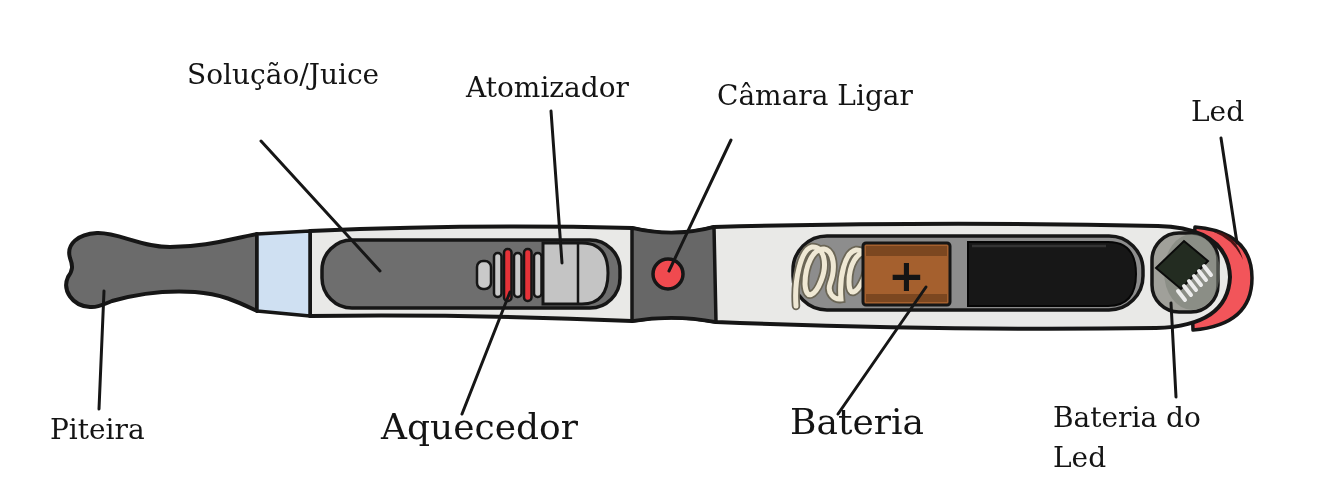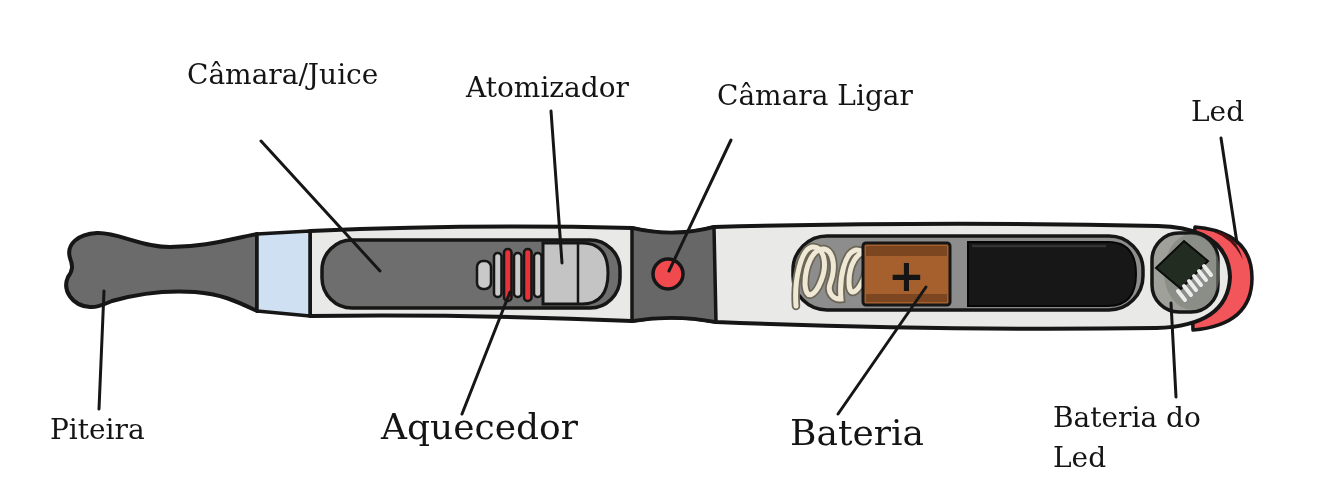--- a/index.html
+++ b/index.html
@@ -112,33 +112,33 @@
       <line x1="669" y1="271" x2="731" y2="140"></line>
       <line x1="1237" y1="243" x2="1221" y2="138"></line>
       <line x1="104" y1="291" x2="99" y2="409"></line>
       <line x1="510" y1="292" x2="462" y2="414"></line>
       <line x1="926" y1="287" x2="838" y2="414"></line>
       <line x1="1171" y1="303" x2="1176" y2="397"></line>
     </g>
   </svg>
 
   <div class="lbl lbl-sm" style="left:187px;top:55px;">
-    <span class="ln">Câmara/Juice</span>
+    <span class="ln">Solução/Juice</span>
   </div>
 
   <div class="lbl lbl-sm" style="left:466px;top:68px;">Atomizador</div>
 
   <div class="lbl lbl-sm" style="left:717px;top:76px;">Câmara Ligar</div>
 
   <div class="lbl lbl-sm" style="left:1191px;top:92px;">Led</div>
 
   <div class="lbl lbl-lg" style="left:381px;top:406px;">Aquecedor</div>
 
   <div class="lbl lbl-sm" style="left:50px;top:410px;">Piteira</div>
 
-  <div class="lbl lbl-lg" style="left:790px;top:412px;">Bateria</div>
+  <div class="lbl lbl-lg" style="left:790px;top:401px;">Bateria</div>
 
   <div class="lbl lbl-sm" style="left:1053px;top:398px;">
     <span class="ln">Bateria do</span>
     <span class="ln">Led</span>
   </div>
 
 </div>
 
 </body></html>

